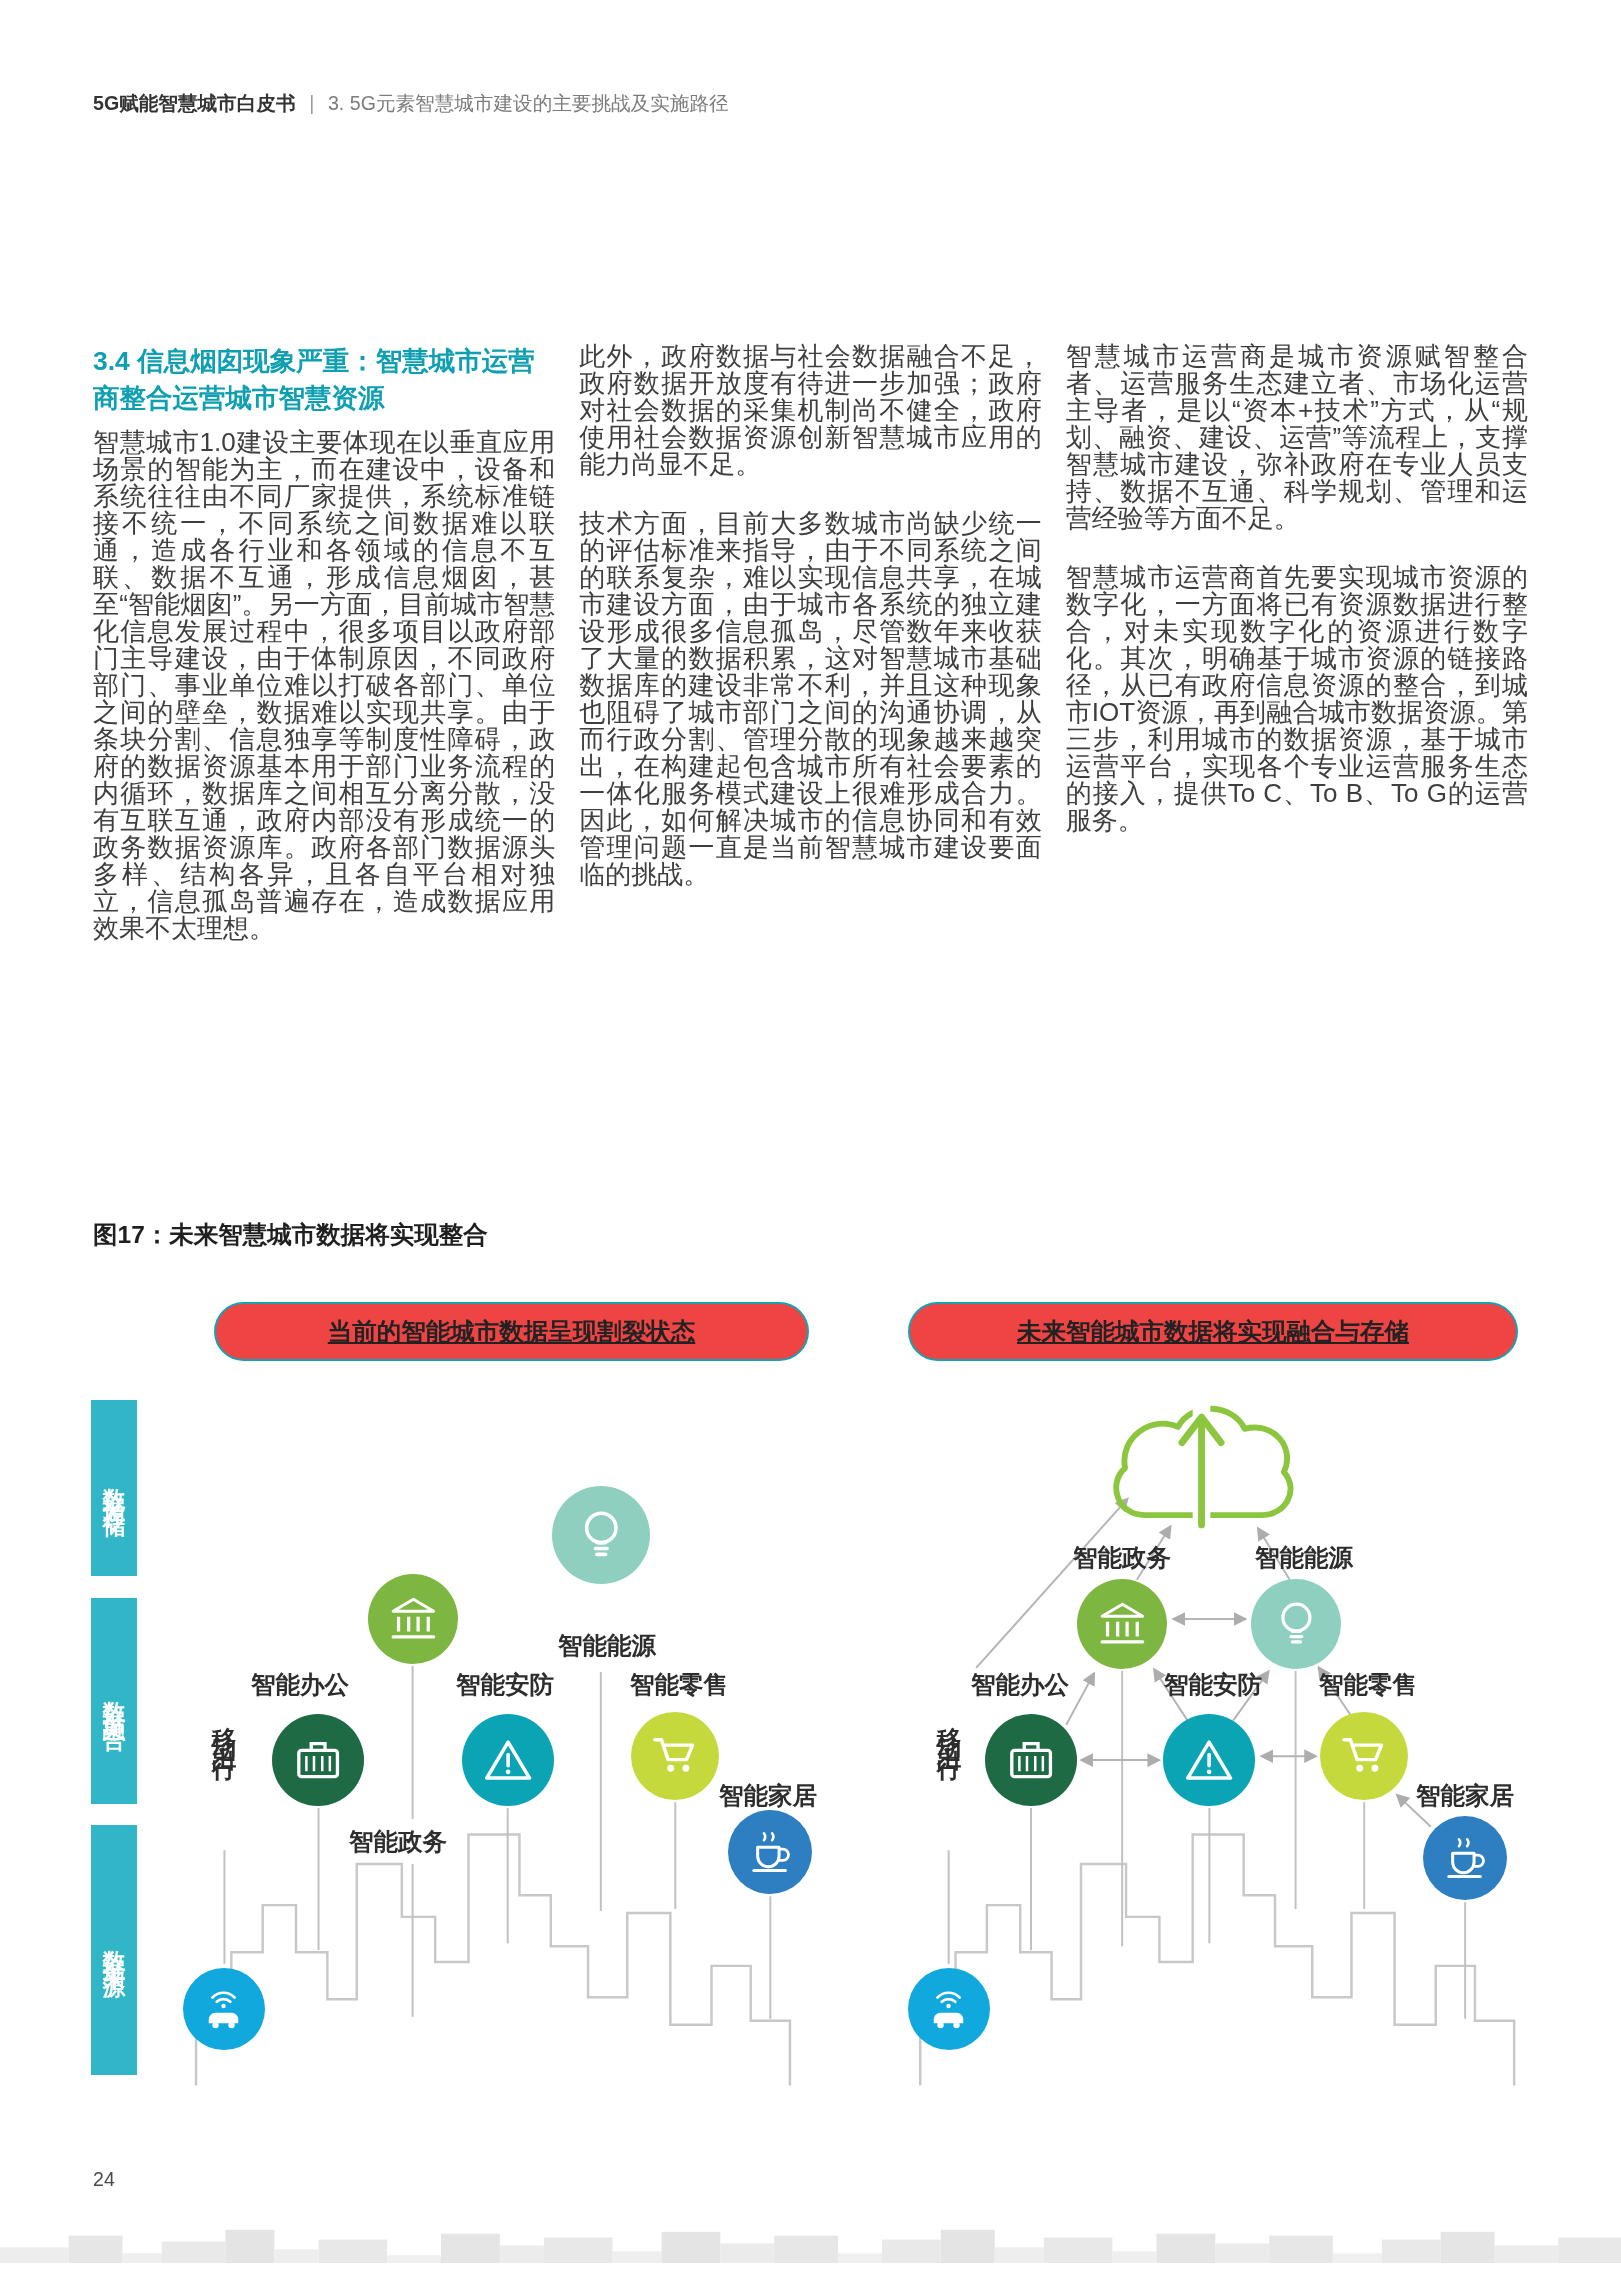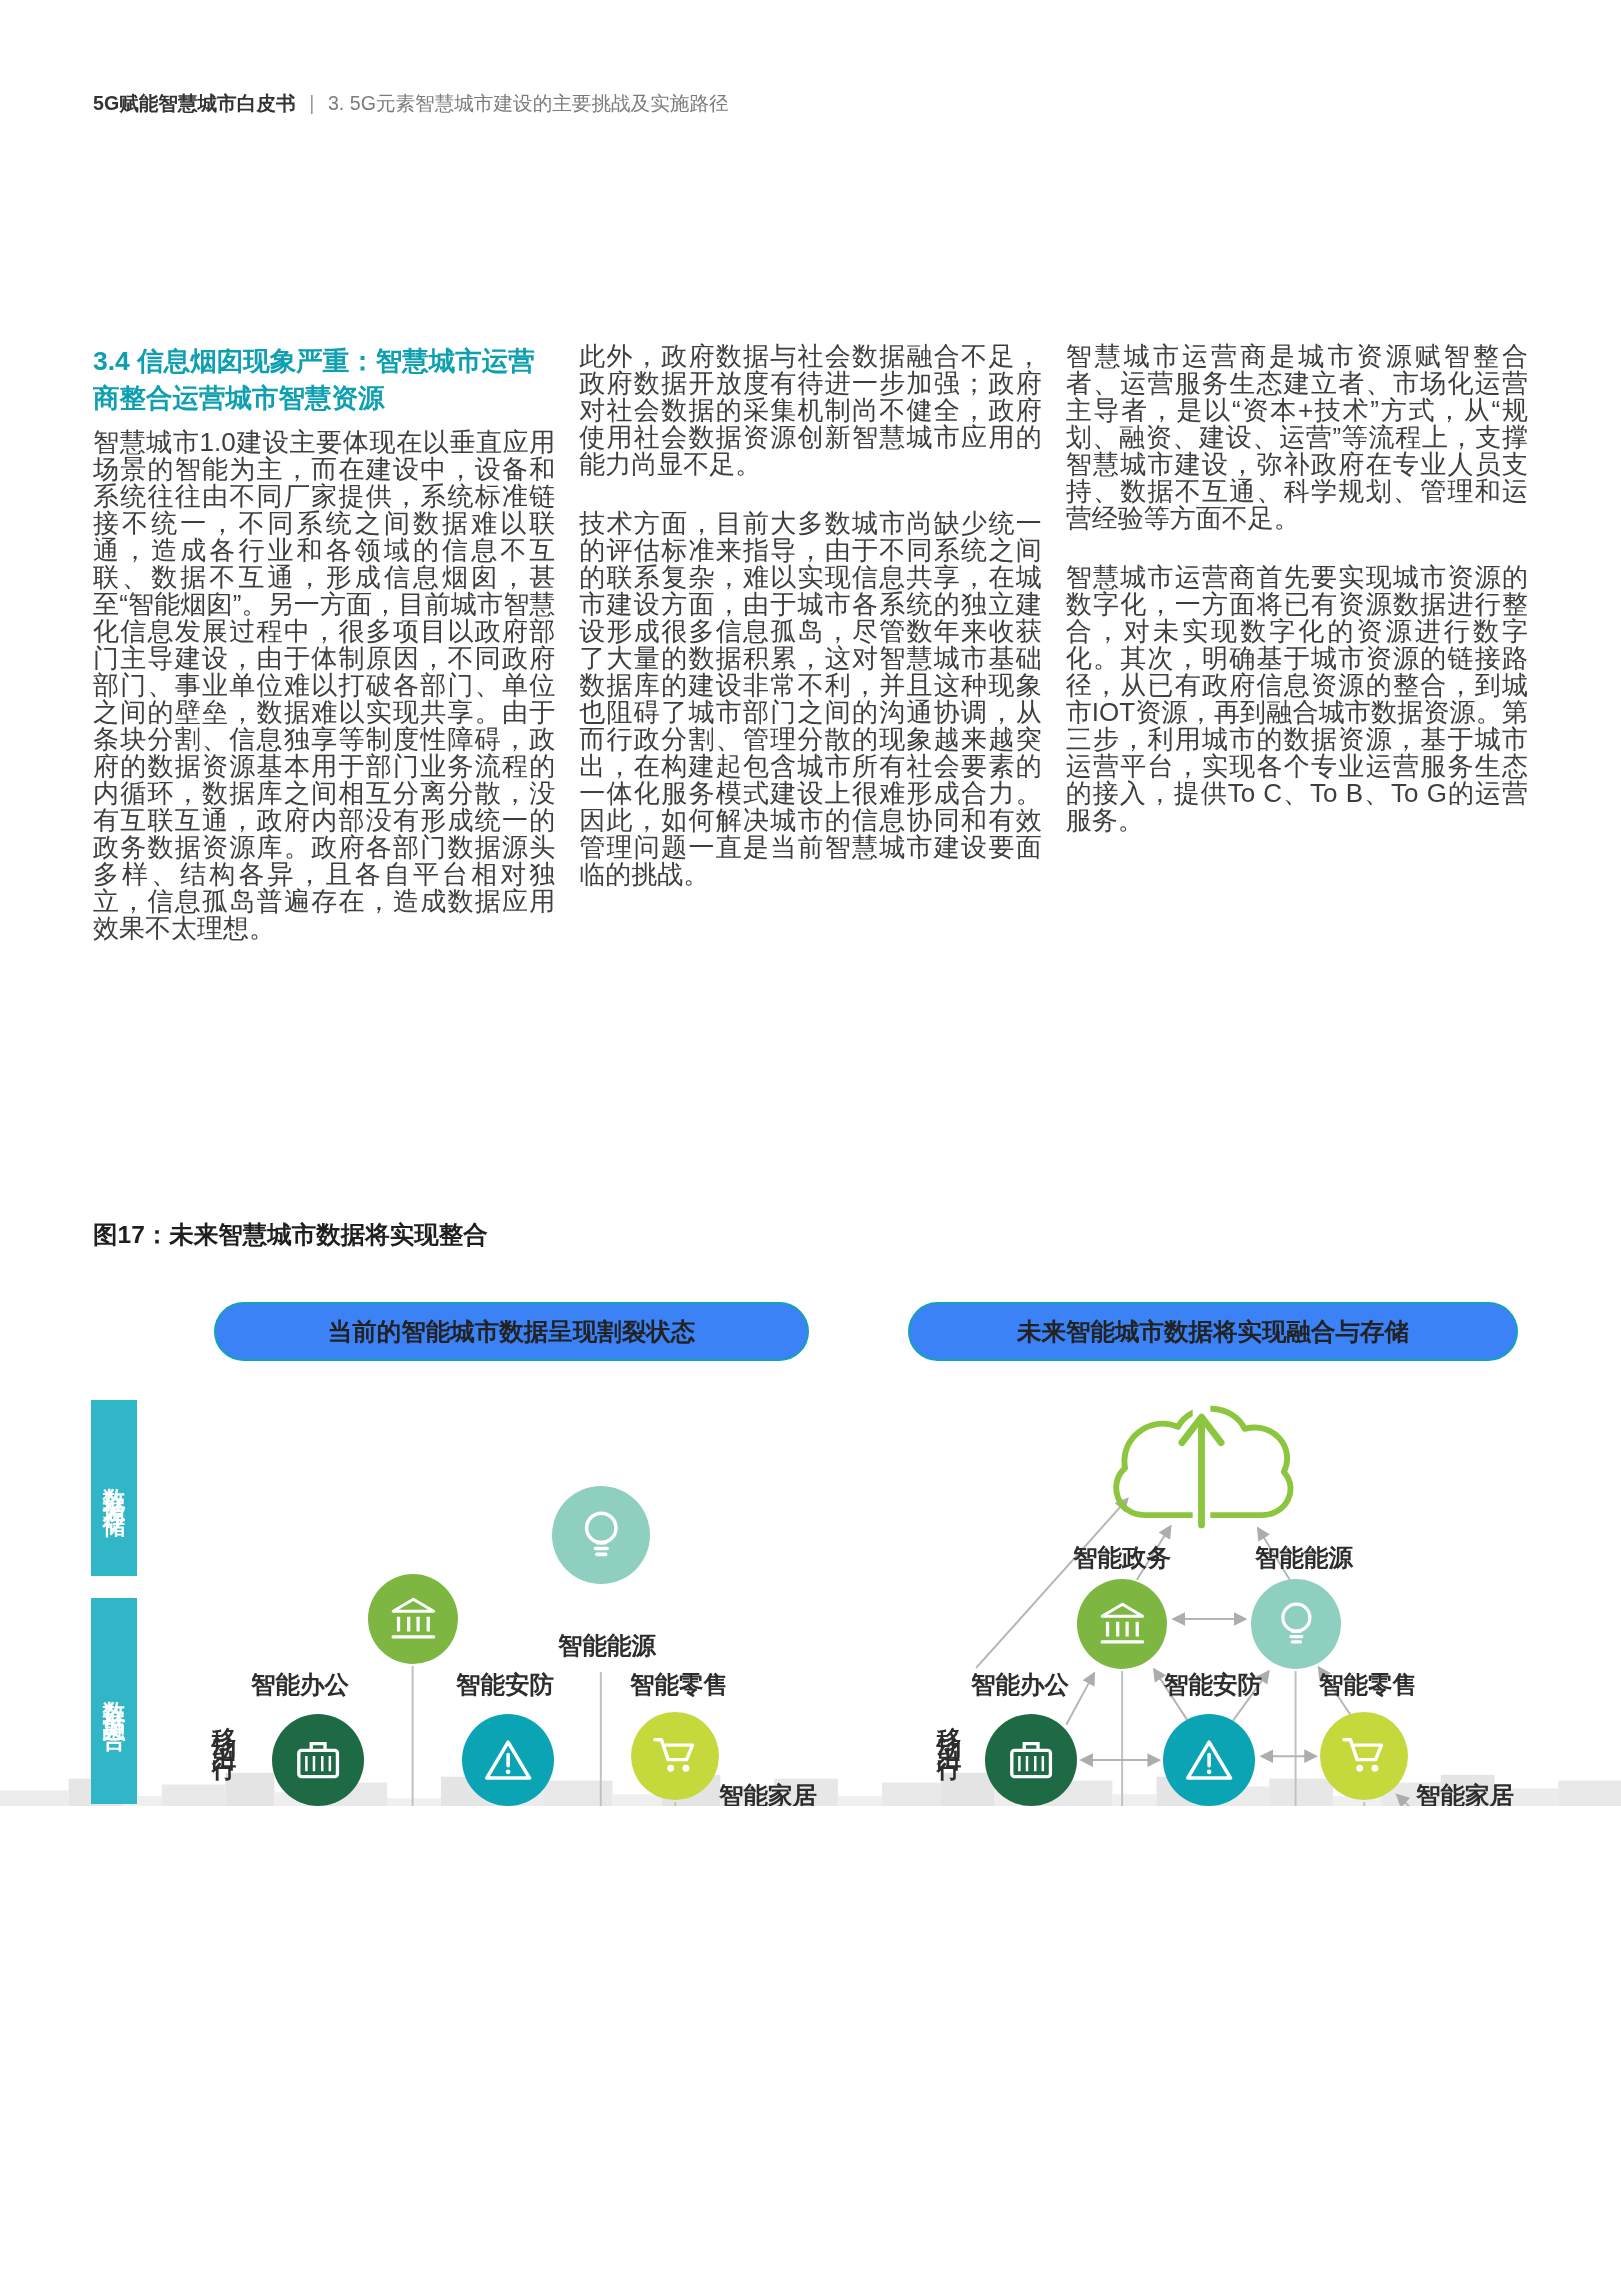--- a/index.html
+++ b/index.html
@@ -1,36 +1,36 @@
 <!DOCTYPE html>
 <html><head>
 <meta charset="utf-8">
 <style>
   * { margin:0; padding:0; box-sizing:border-box; }
   html,body { background:#ffffff; }
   body { font-family:"Liberation Sans","DejaVu Sans",sans-serif; }
-  .page { position:relative; width:1621px; height:1806px; margin:0 auto; background:#fff; overflow:hidden; }
+  .page { position:relative; width:1621px; height:2263px; margin:0 auto; background:#fff; overflow:hidden; }
 
   
   .doc-header { position:absolute; top:90px; left:93px; right:93px; font-size:19.6px; color:#3a3a3a; }
   .doc-header .brand { font-weight:bold; color:#333; }
   .doc-header .divider { color:#9a9a9a; margin:0 13.7px; font-weight:300; }
   .doc-header .chapter { color:#7c7c7c; }
 
   
   .columns { position:absolute; top:343px; left:93px; width:1435px;
              display:grid; grid-template-columns:repeat(3,1fr); column-gap:24px; }
   .section-title { color:#0e9fb1; font-weight:bold; font-size:26.5px; line-height:37px; margin-bottom:11.8px; }
   .columns p { font-size:26px; line-height:27px; color:#3e3e3e; text-align:justify; margin-bottom:32px; }
 
   
   .figure-title { position:absolute; top:1218px; left:93px; font-size:24.5px; font-weight:bold; color:#1f1f1f; }
 
-  .pill { position:absolute; height:59px; border:2.9px solid #14a3b4; border-radius:31px; background:#3b82f6;
-          display:flex; align-items:center; justify-content:center; font-size:24.5px; font-weight:bold; color:#222; z-index:3; }
+  .pill { position:absolute; height:59px; border:2.9px solid #14a3b4; border-radius:31px; background:#ef4444;
+          display:flex; align-items:center; justify-content:center; font-size:24.5px; font-weight:bold; color:#222; z-index:3;text-decoration:underline; }
   .pill-left { left:214px; top:1302px; width:595px; }
   .pill-right { left:908px; top:1302px; width:610px; }
 
   .side-box { position:absolute; left:91px; width:46px; background:#30b6c6; color:#fff; font-weight:bold;
               font-size:22.5px; display:flex; align-items:center; justify-content:center;
               writing-mode:vertical-rl; text-orientation:upright; letter-spacing:8.8px; z-index:2; }
   .side-box.b1 { top:1400px; height:176px; }
   .side-box.b2 { top:1598px; height:206px; }
   .side-box.b3 { top:1825px; height:250px; }
 

